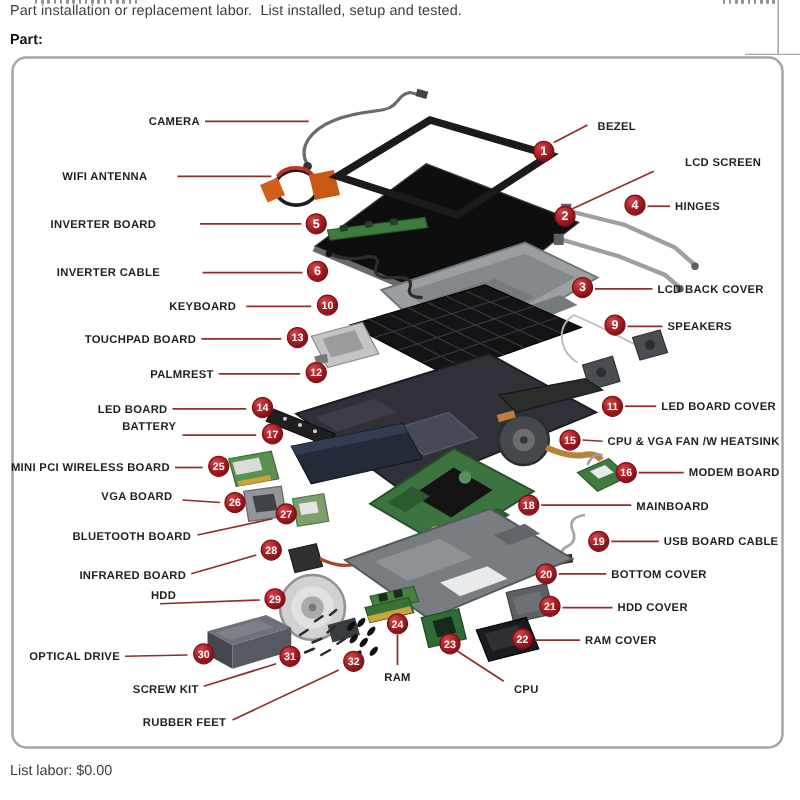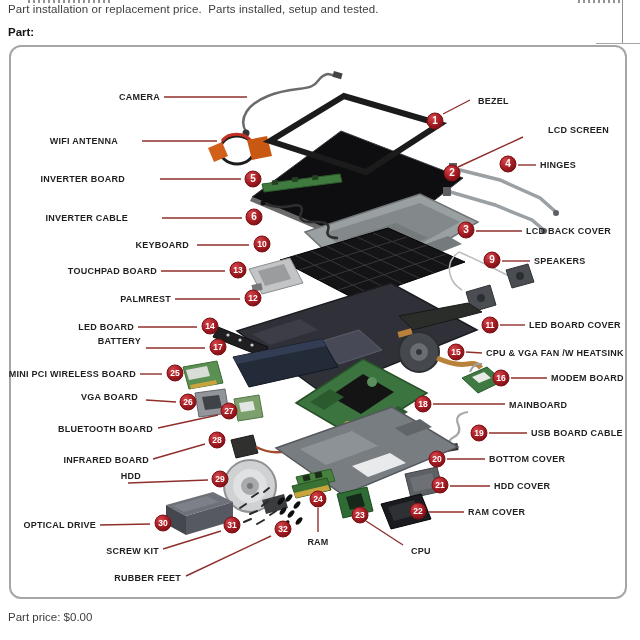--- a/index.html
+++ b/index.html
@@ -34,24 +34,24 @@
     font-family:"Liberation Sans",sans-serif;}
 </style>
 </head>
 <body>
 
 <div class="clip-sliver" id="sliver-left"></div>
 <div class="clip-sliver" id="sliver-price"></div>
 <div class="vline"></div>
 <div class="hline"></div>
 
-<div class="top-desc">Part installation or replacement price.  Parts installed, setup and tested.</div>
+<div class="top-desc">Part installation or replacement labor.  List installed, setup and tested.</div>
 <div class="image-label">Part:</div>
 <div class="image-box"></div>
-<div class="list-price">Part price: $0.00</div>
+<div class="list-price">List labor: $0.00</div>
 
 <svg id="diagram" width="640" height="640" viewBox="0 0 640 640">
   <defs>
     <radialGradient id="mkgrad" cx="35%" cy="30%" r="75%">
       <stop offset="0%" stop-color="#d4454b"></stop>
       <stop offset="60%" stop-color="#a51d23"></stop>
       <stop offset="100%" stop-color="#7d0f14"></stop>
     </radialGradient>
   </defs>
 

